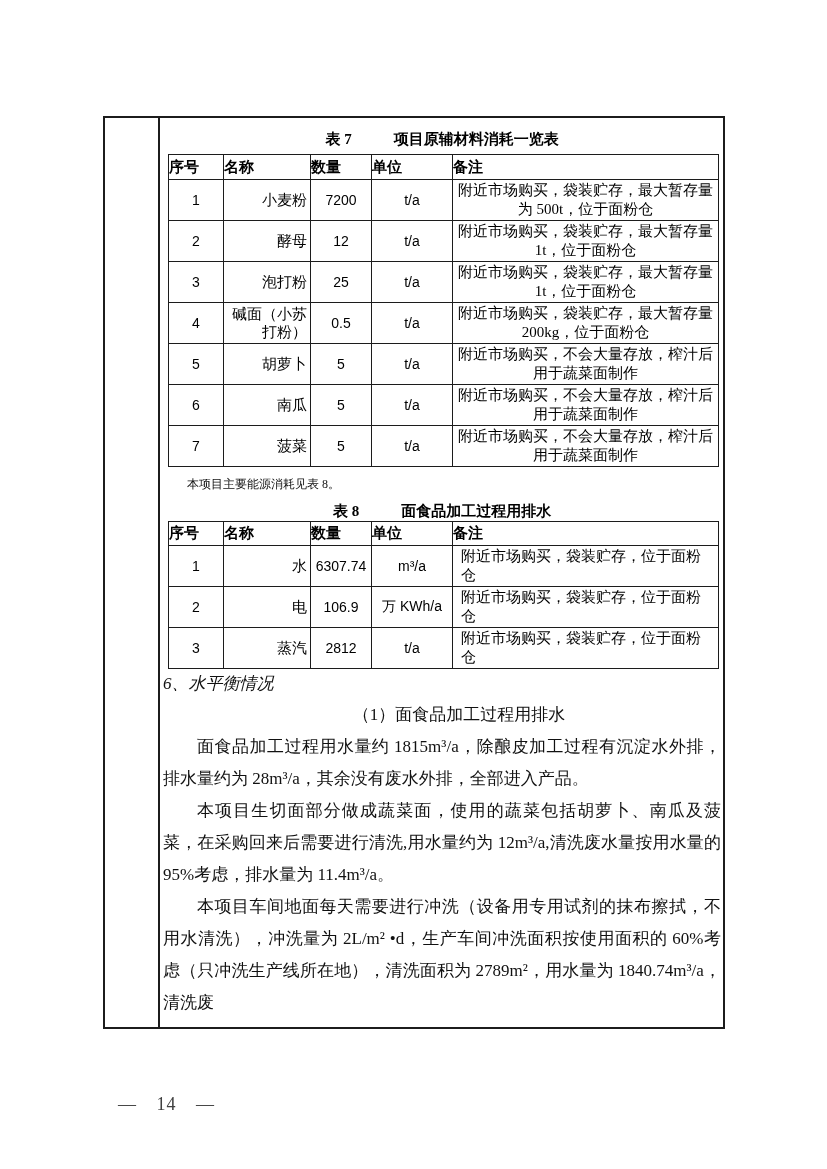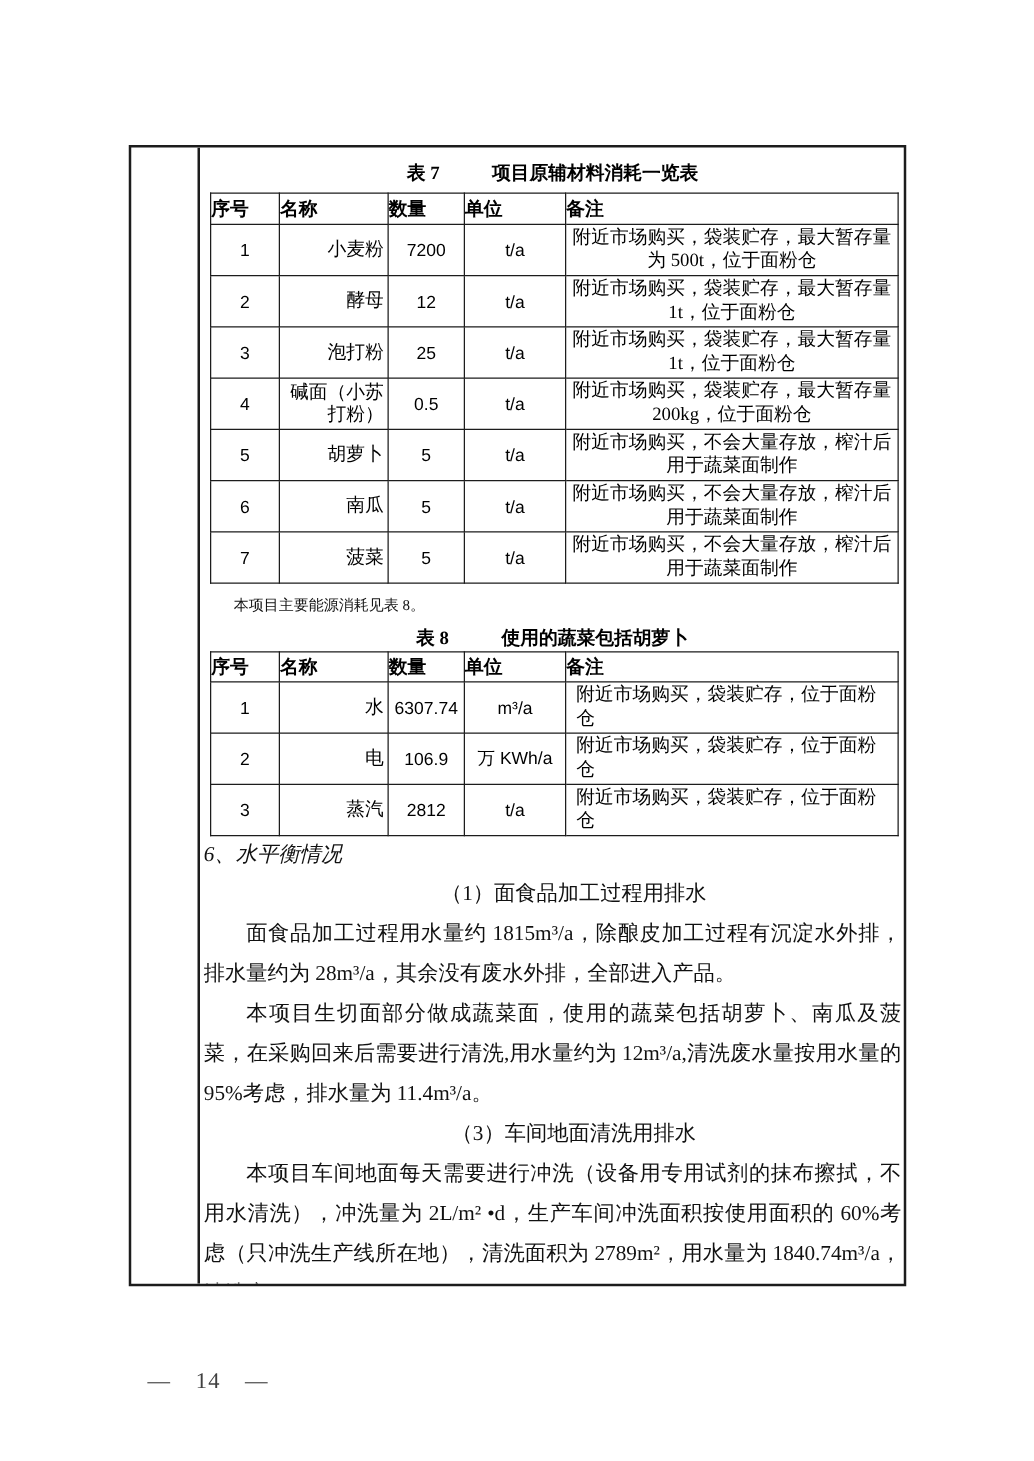--- a/index.html
+++ b/index.html
@@ -140,21 +140,21 @@
             <td class="c-num">5</td>
             <td class="c-num">t/a</td>
             <td class="c-note">附近市场购买，不会大量存放，榨汁后用于蔬菜面制作</td>
           </tr>
         </tbody>
       </table>
 
       <p class="mid-note">本项目主要能源消耗见表 8。</p>
 
       <div class="tbl-caption cap8">
-        <span>表 8</span><span class="cap-gap"></span><span>使用的蔬菜包括胡萝卜</span>
+        <span>表 8</span><span class="cap-gap"></span><span>面食品加工过程用排水</span>
       </div>
 
       <table class="tbl tbl8">
         <colgroup>
           <col style="width:55px">
             <col style="width:87px">
             <col style="width:61px">
             <col style="width:81px">
             <col>
         </colgroup>
@@ -190,21 +190,20 @@
             <td class="c-note">附近市场购买，袋装贮存，位于面粉仓</td>
           </tr>
         </tbody>
       </table>
 
       <p class="sec-heading">6、水平衡情况</p>
 
       <p class="sub-h">（1）面食品加工过程用排水</p>
       <p class="para">面食品加工过程用水量约 1815m³/a，除酿皮加工过程有沉淀水外排，排水量约为 28m³/a，其余没有废水外排，全部进入产品。</p>
       <p class="para">本项目生切面部分做成蔬菜面，使用的蔬菜包括胡萝卜、南瓜及菠菜，在采购回来后需要进行清洗,用水量约为 12m³/a,清洗废水量按用水量的 95%考虑，排水量为 11.4m³/a。</p>
-      <p class="sub-h">（3）车间地面清洗用排水</p>
       <p class="para">本项目车间地面每天需要进行冲洗（设备用专用试剂的抹布擦拭，不用水清洗），冲洗量为 2L/m² •d，生产车间冲洗面积按使用面积的 60%考虑（只冲洗生产线所在地），清洗面积为 2789m²，用水量为 1840.74m³/a，清洗废</p>
 
     </div>
   </div>
 
   <div class="footer">— 14 —</div>
 
 </div>
 
 </body></html>

